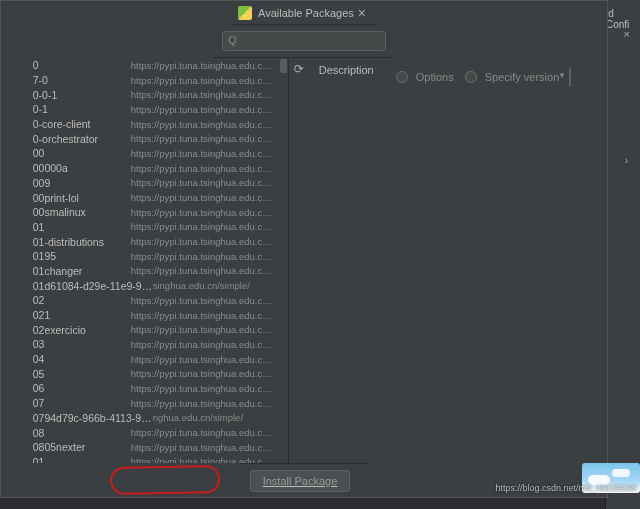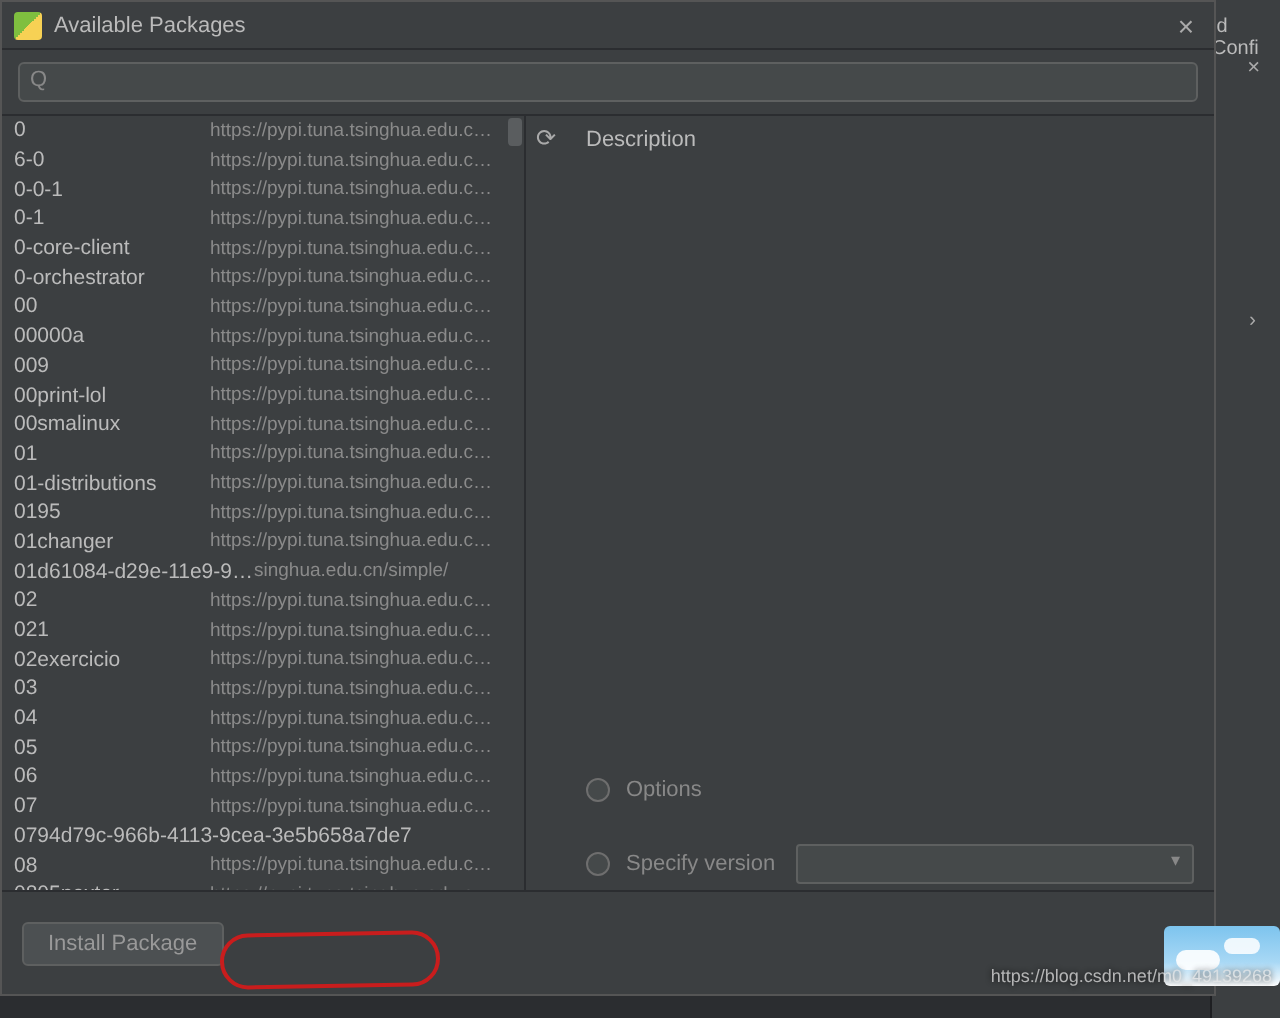--- a/index.html
+++ b/index.html
@@ -23,21 +23,21 @@
   .bg-right-x {
     position: absolute; top: 28px; right: 10px; color: #aaa; font-size: 11px;
   }
   .bg-right-arrow {
     position: absolute; top: 155px; right: 12px; color: #aaa; font-size: 10px;
   }
   .dialog {
     position: absolute; left: 0; top: 0; width: 608px; height: 498px;
     background: #3c3f41;
     border: 1px solid #555;
-    display: flex; flex-direction: column;
+    display: flex; flex-direction: column; align-items: center;
   }
   .titlebar {
     height: 24px; display: flex; align-items: center; padding: 0 6px;
     border-bottom: 1px solid #2b2d30;
   }
   .title-icon {
     width: 14px; height: 14px; border-radius: 2px;
     background: linear-gradient(135deg,#7fbf3f 50%,#f7d154 50%);
     margin-right: 6px;
   }
@@ -86,21 +86,21 @@
     width: 9px; background: #3c3f41;
   }
   .scroll-thumb {
     width: 7px; margin: 1px; height: 14px; background: #5a5d5f; border-radius: 2px;
   }
   .refresh-col {
     width: 20px; padding-top: 4px; text-align: center;
   }
   .refresh-icon { color: #aaa; font-size: 12px; cursor: pointer; }
   .right-pane {
-    flex: 1; display: flex; flex-direction: column;
+    flex: 1; display: flex; flex-direction: row;
     padding: 6px 10px 0 10px;
     gap: 11px;
   }
   .desc-label { color: #bbb; margin-bottom: 6px; }
   .desc-body { flex: 1; }
   .option-row {
     display: flex; align-items: center; height: 26px;
     color: #888;
   }
   .checkbox {
@@ -110,22 +110,22 @@
   }
   .version-select {
     flex: 1; height: 20px; margin-left: 10px;
     background: #45494a; border: 1px solid #5e6060; border-radius: 2px;
     position: relative;
   }
   .version-select::after {
     content: "▾"; position: absolute; right: 6px; top: 2px; color: #888; font-size: 9px;
   }
   .footer {
-    height: 52px; border-top: 1px solid #2b2d30;
-    display: flex; align-items: center; padding: 0 10px;
+    height: 34px; border-top: 1px solid #2b2d30;
+    display: flex; align-items: center; padding: 0 10px; text-decoration: underline;
   }
   .btn {
     height: 22px; padding: 0 12px;
     background: #4c5052; color: #999;
     border: 1px solid #5e6060; border-radius: 3px;
     font-size: 11px; display: flex; align-items: center;
     margin-right: 8px; cursor: pointer;
   }
   .btn.primary { color: #ddd; }
   .manage-highlight {
@@ -182,21 +182,21 @@
   </div>
 
   <div class="content">
     <div class="left-pane">
       <div class="pkg-list" id="pkg-list">
           <div class="pkg-item">
             <span class="pkg-name">0</span>
             <span class="pkg-src">https://pypi.tuna.tsinghua.edu.cn/simple/</span>
           </div>
           <div class="pkg-item">
-            <span class="pkg-name">6-0</span>
+            <span class="pkg-name">7-0</span>
             <span class="pkg-src">https://pypi.tuna.tsinghua.edu.cn/simple/</span>
           </div>
           <div class="pkg-item">
             <span class="pkg-name">0-0-1</span>
             <span class="pkg-src">https://pypi.tuna.tsinghua.edu.cn/simple/</span>
           </div>
           <div class="pkg-item">
             <span class="pkg-name">0-1</span>
             <span class="pkg-src">https://pypi.tuna.tsinghua.edu.cn/simple/</span>
           </div>
@@ -275,20 +275,21 @@
           <div class="pkg-item">
             <span class="pkg-name">06</span>
             <span class="pkg-src">https://pypi.tuna.tsinghua.edu.cn/simple/</span>
           </div>
           <div class="pkg-item">
             <span class="pkg-name">07</span>
             <span class="pkg-src">https://pypi.tuna.tsinghua.edu.cn/simple/</span>
           </div>
           <div class="pkg-item">
             <span class="pkg-name long">0794d79c-966b-4113-9cea-3e5b658a7de7</span>
+            <span class="pkg-src">nghua.edu.cn/simple/</span>
           </div>
           <div class="pkg-item">
             <span class="pkg-name">08</span>
             <span class="pkg-src">https://pypi.tuna.tsinghua.edu.cn/simple/</span>
           </div>
           <div class="pkg-item">
             <span class="pkg-name">0805nexter</span>
             <span class="pkg-src">https://pypi.tuna.tsinghua.edu.cn/simple/</span>
           </div>
           <div class="pkg-item">

